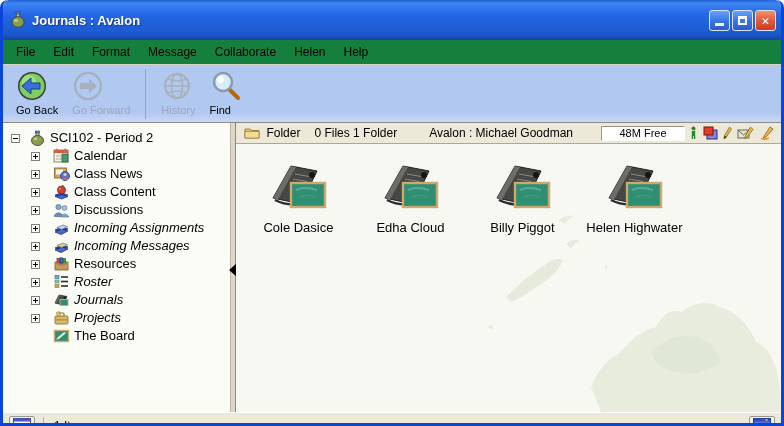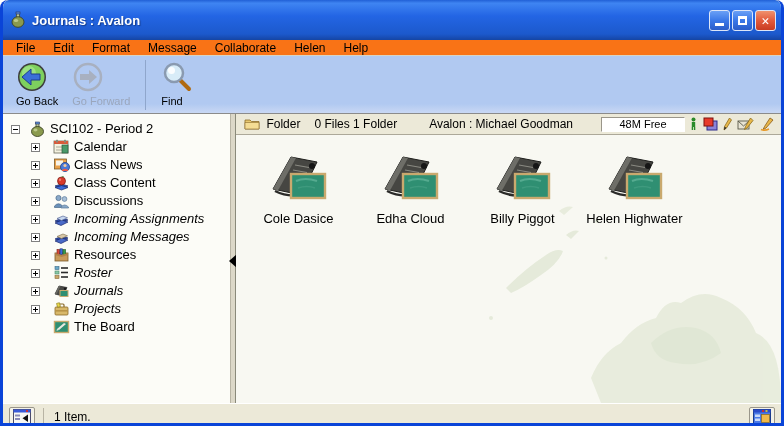--- a/index.html
+++ b/index.html
@@ -13,21 +13,21 @@
   .title-icon{width:18px;height:18px;margin-right:5px;flex:0 0 auto;}
   .title-text{color:#fff;font-weight:bold;font-size:13px;text-shadow:1px 1px 1px #163d8e;flex:1 1 auto;}
   .winbtns{display:flex;gap:2px;}
   .wbtn{width:21px;height:21px;border-radius:3px;border:1px solid #dce6f8;display:flex;align-items:center;justify-content:center;
         background:linear-gradient(180deg,#6aa0f6 0%,#3a78e8 50%,#2a5cc8 100%);cursor:default;}
   .wbtn.close{background:linear-gradient(180deg,#f0926e 0%,#e25b3c 50%,#c83c22 100%);}
   .g-min{width:9px;height:3px;background:#fff;margin-top:8px;}
   .g-max{width:9px;height:9px;border:2px solid #fff;border-top-width:3px;}
   .g-close{color:#fff;font-weight:bold;font-size:13px;line-height:13px;font-family:"DejaVu Sans Mono",monospace;}
   
-  .menubar{height:16px;background:#f97316;display:flex;align-items:center;padding-left:4px;border-bottom:1px solid #d8d4c4;}
+  .menubar{height:25px;background:#15803d;display:flex;align-items:center;padding-left:4px;border-bottom:1px solid #d8d4c4;}
   .menu-item{font-size:12px;color:#000;padding:2px 9px;cursor:default;}
   
   .toolbar{height:58px;background:linear-gradient(180deg,#b1c9f1 0%,#b1c9f1 84%,#c9d8f4 100%);
     border-bottom:1px solid #8b8b8b;display:flex;align-items:flex-start;padding:4px 0 0 6px;}
   .tbtn{display:flex;flex-direction:column;align-items:flex-start;padding:1px 7px;}
   .tbtn .ticon-big{width:32px;height:32px;}
   .tbtn .tlabel2{font-size:11px;margin-top:2px;color:#000;}
   .tbtn.disabled .tlabel2{color:#9aa6bc;}
   .tsep{width:1px;height:50px;background:#8fa6cc;margin:0 8px;}
   
@@ -119,20 +119,30 @@
       <span class="tlabel2">Go Back</span>
     </div>
     <div class="tbtn disabled">
       <svg class="ticon-big" viewBox="0 0 32 32">
         <circle cx="16" cy="16" r="13" fill="none" stroke="#a8b0c0" stroke-width="2.5"></circle>
         <path d="M17 9 L17 13 L8 13 L8 19 L17 19 L17 23 L25 16 Z" fill="#a8b0c0"></path>
       </svg>
       <span class="tlabel2">Go Forward</span>
     </div>
     <div class="tsep"></div>
+    <div class="tbtn disabled">
+      <svg class="ticon-big" viewBox="0 0 32 32">
+        <circle cx="16" cy="16" r="12" fill="none" stroke="#a8b0b8" stroke-width="2"></circle>
+        <ellipse cx="16" cy="16" rx="5.5" ry="12" fill="none" stroke="#a8b0b8" stroke-width="1.5"></ellipse>
+        <line x1="4" y1="16" x2="28" y2="16" stroke="#a8b0b8" stroke-width="1.5"></line>
+        <path d="M7 9 Q16 13 25 9" fill="none" stroke="#a8b0b8" stroke-width="1.5"></path>
+        <path d="M7 23 Q16 19 25 23" fill="none" stroke="#a8b0b8" stroke-width="1.5"></path>
+      </svg>
+      <span class="tlabel2">History</span>
+    </div>
     <div class="tbtn">
       <svg class="ticon-big" viewBox="0 0 32 32">
         <line x1="19" y1="19" x2="28" y2="28" stroke="#b06a10" stroke-width="4" stroke-linecap="round"></line>
         <circle cx="13" cy="12" r="9" fill="#d8ecf8" stroke="#8a9ab0" stroke-width="2.5"></circle>
         <circle cx="10.5" cy="9.5" r="3.5" fill="#ffffff" opacity="0.9"></circle>
       </svg>
       <span class="tlabel2">Find</span>
     </div>
   </div>
 

